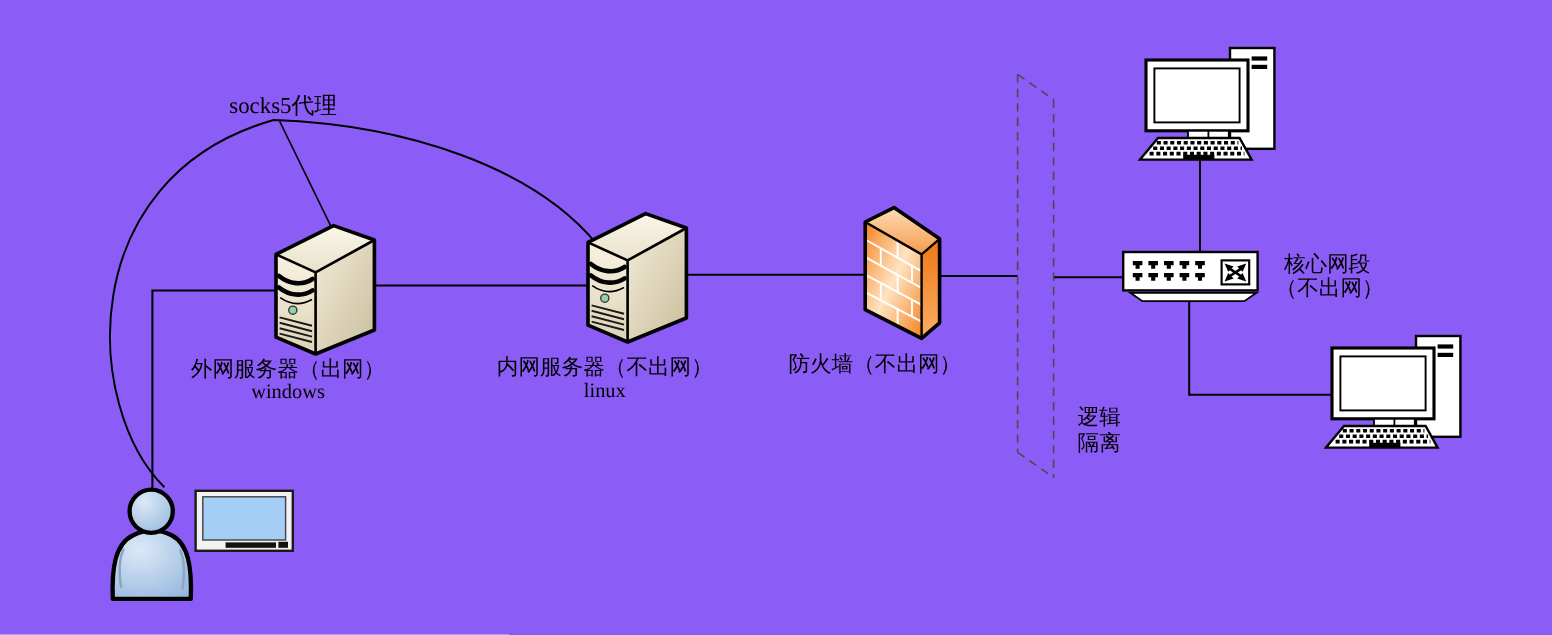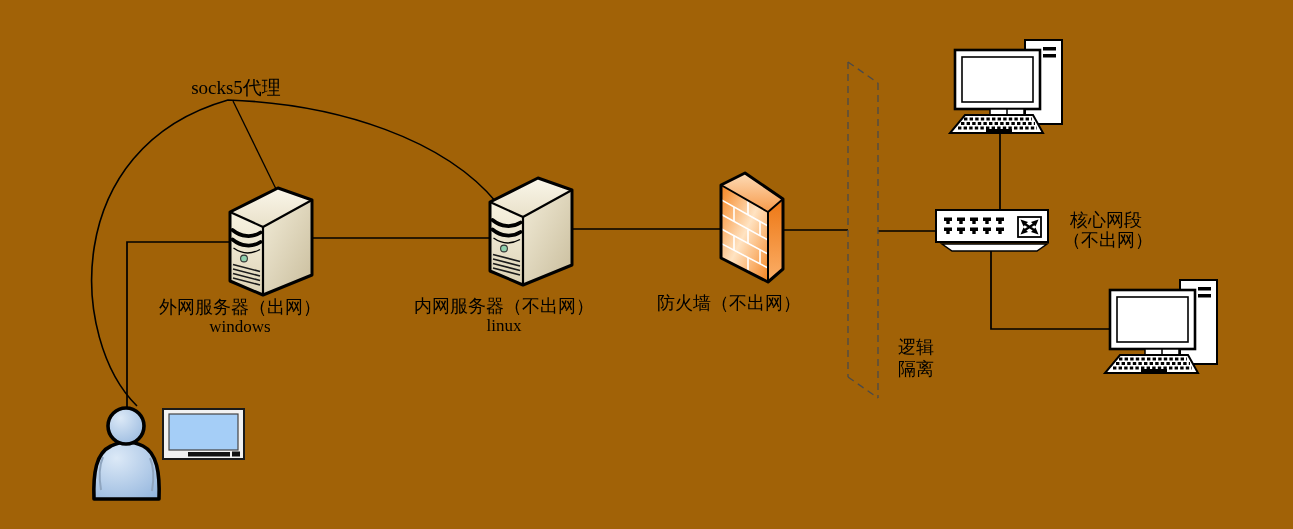--- a/index.html
+++ b/index.html
@@ -1,16 +1,16 @@
 <!DOCTYPE html>
 <html><head>
 <meta charset="utf-8">
 <style>
   html,body{margin:0;padding:0;background:#ffffff;}
-  .stage{width:1293px;height:529px;position:relative;background:#a16207;overflow:hidden;}
+  .stage{width:1293px;height:529px;position:relative;background:#8b5cf6;overflow:hidden;}
   svg{display:block;}
   .lbl{font-family:"Liberation Serif","DejaVu Serif",serif;font-size:18px;fill:#000;}
   .lbl-sub{font-family:"Liberation Serif","DejaVu Serif",serif;font-size:17px;fill:#000;}
   .lbl-proxy{font-family:"Liberation Serif","DejaVu Serif",serif;font-size:19px;fill:#000;}
 </style>
 </head>
 <body>
 
 <div class="stage">
 <svg width="1293" height="529" viewBox="0 0 1293 529">

